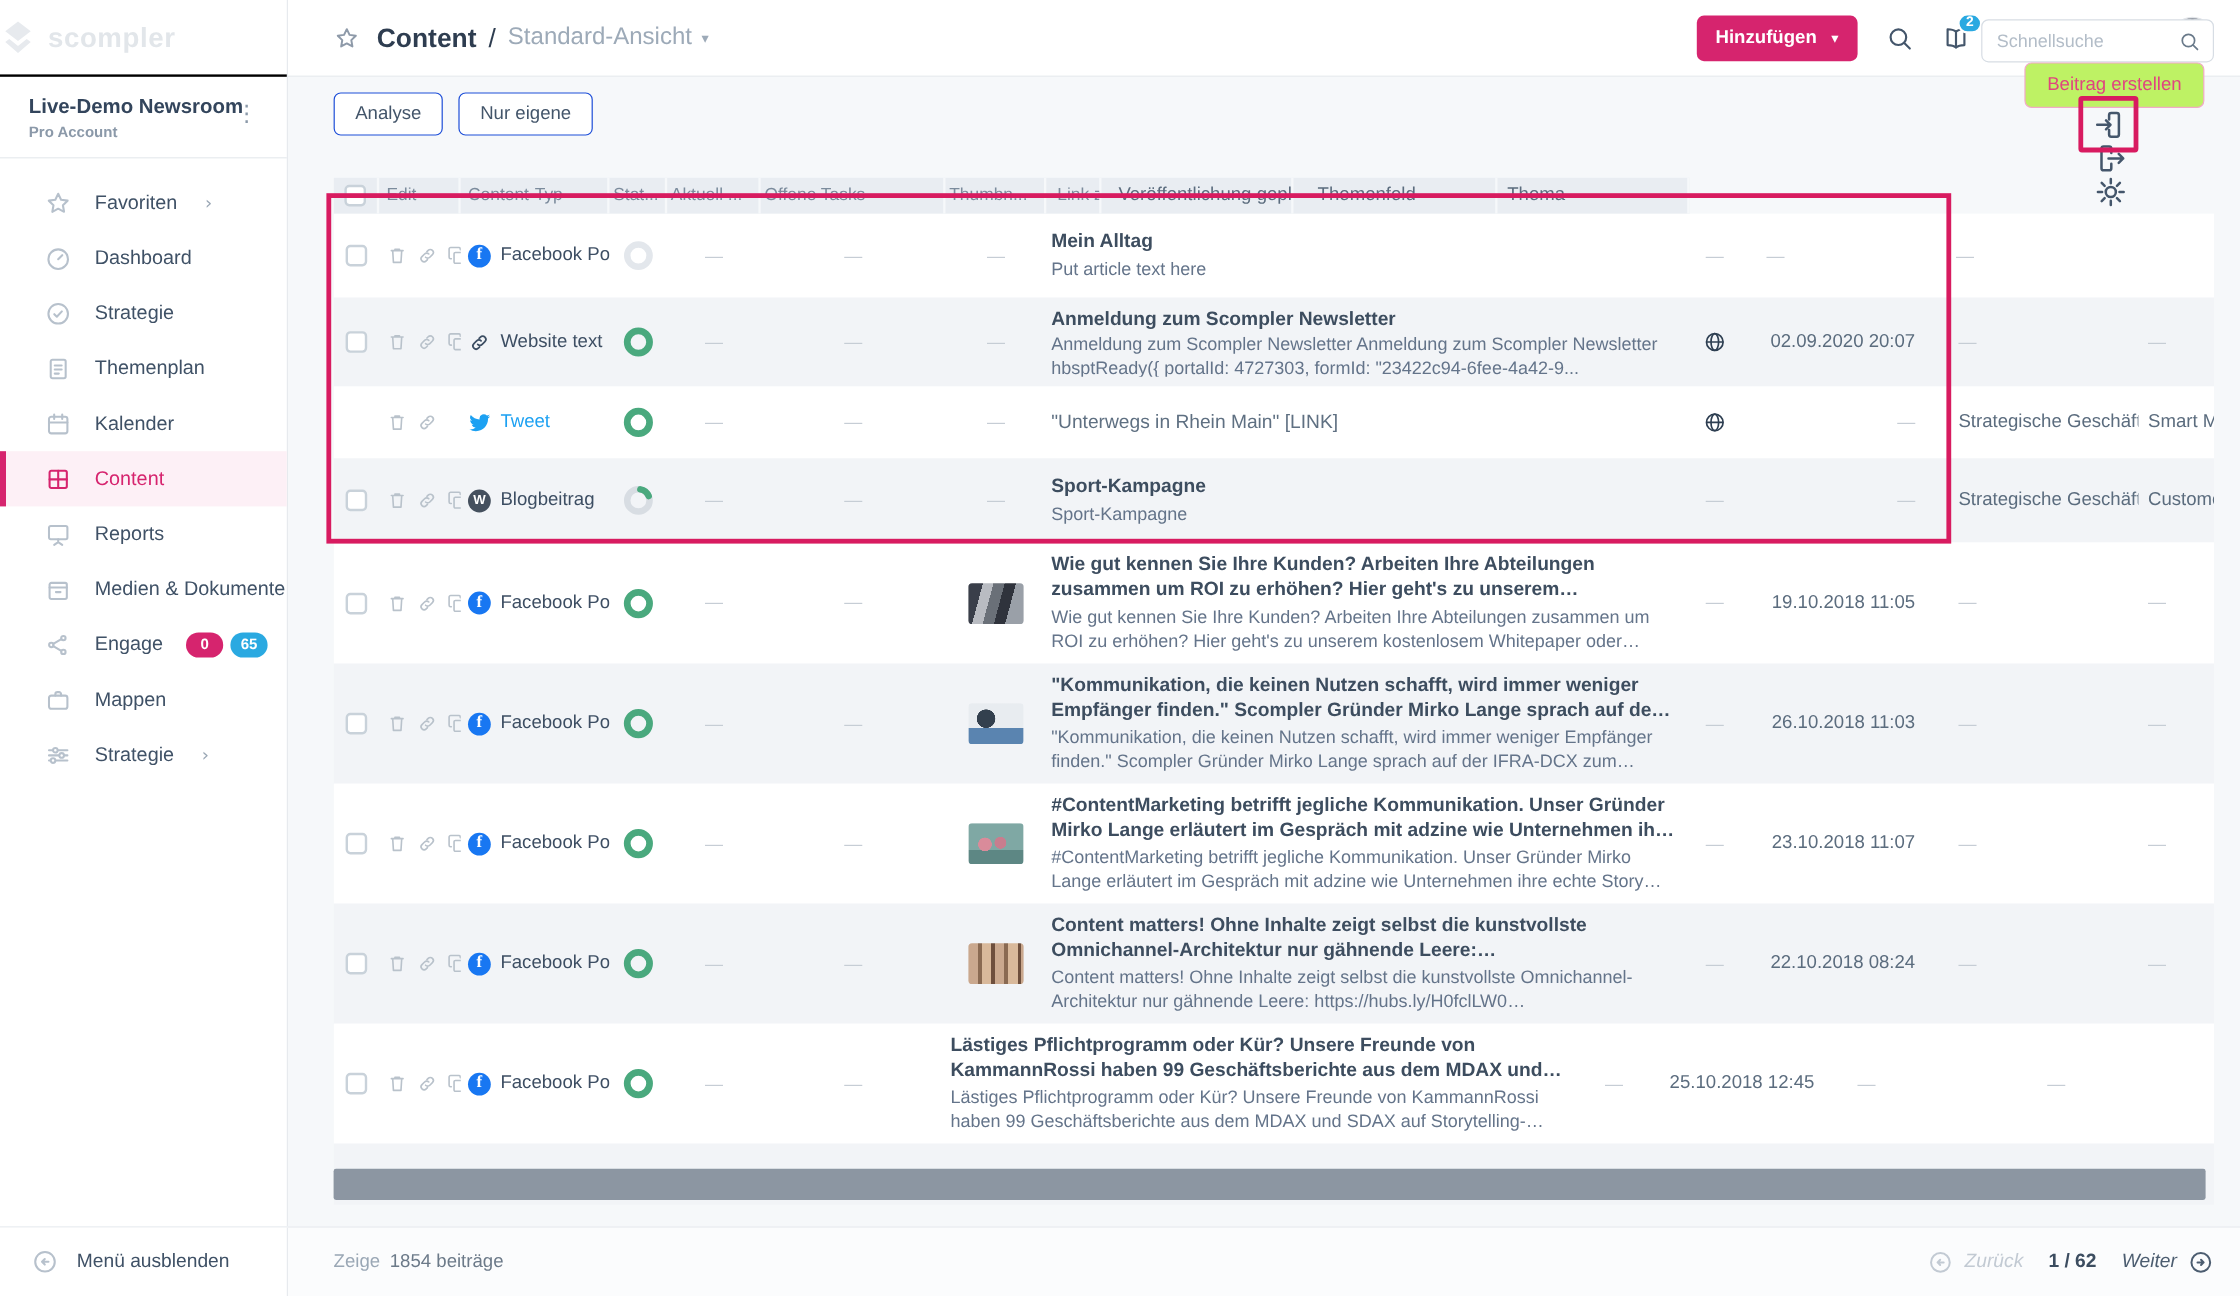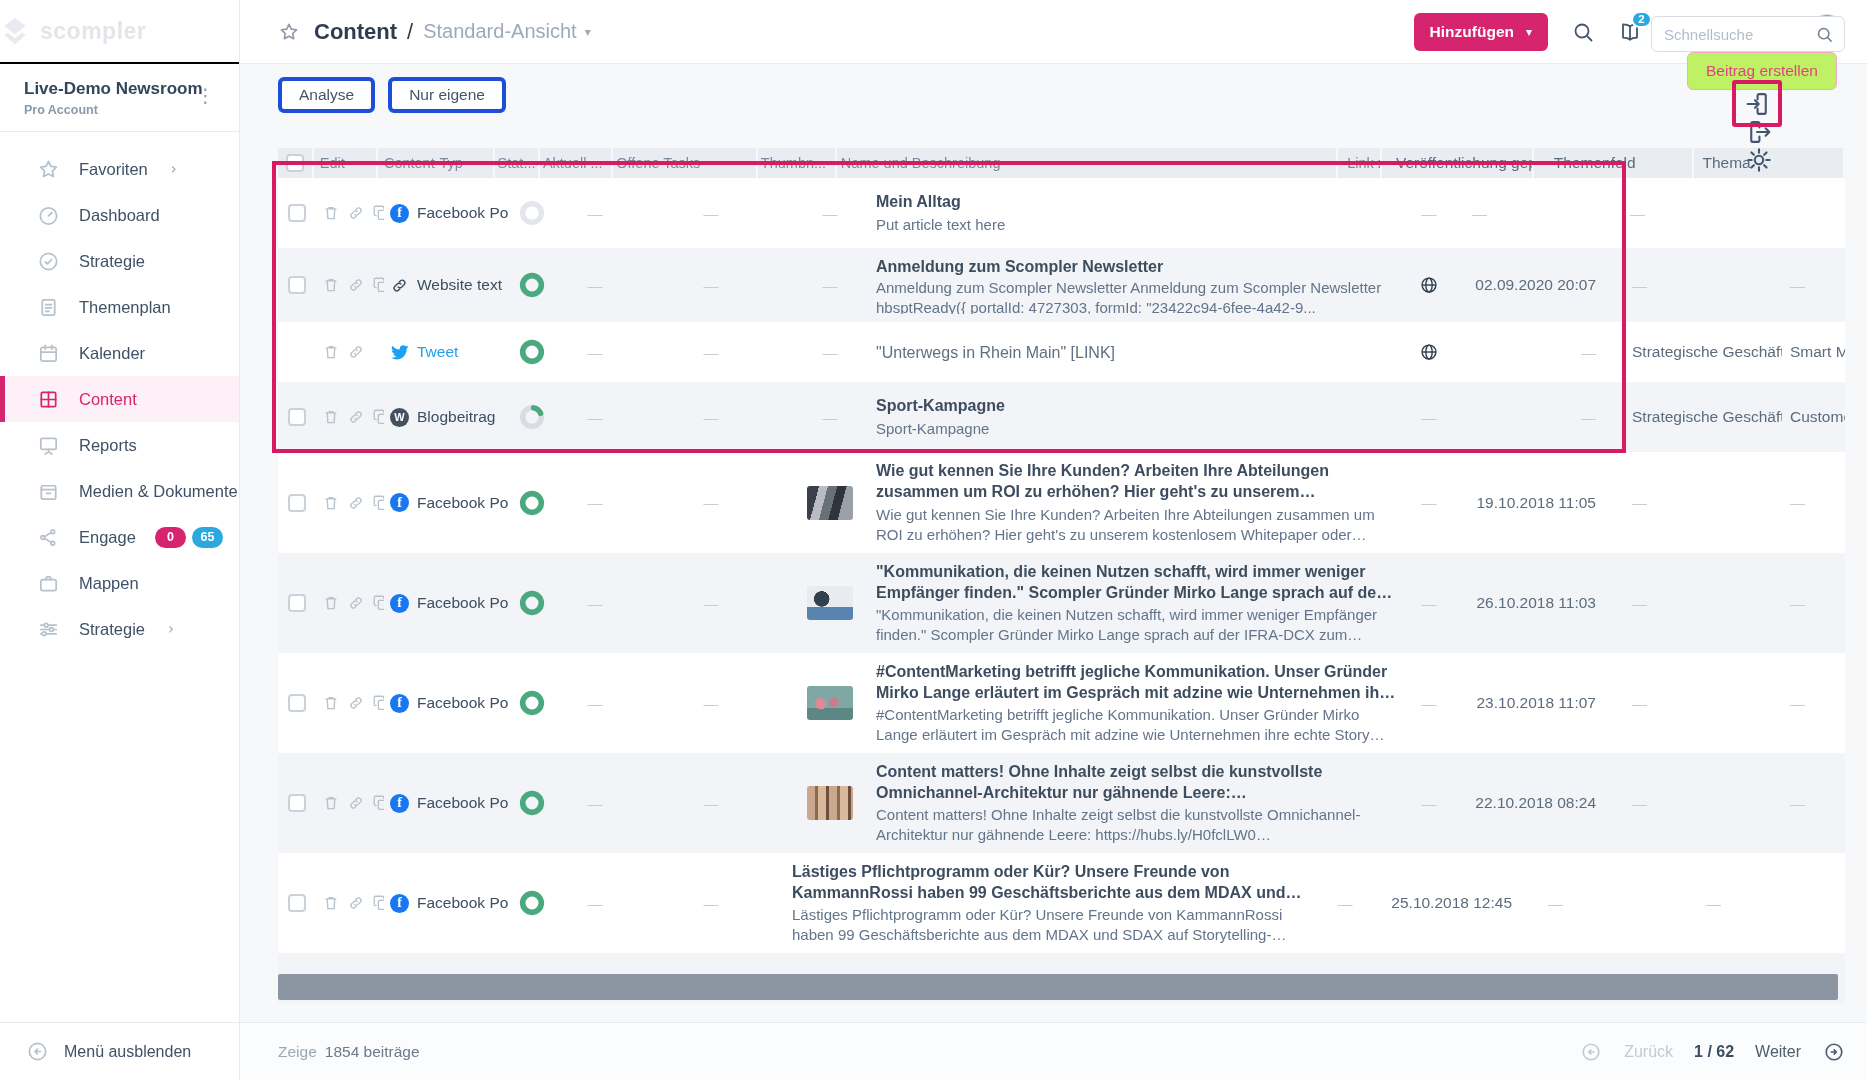--- a/index.html
+++ b/index.html
@@ -49,21 +49,21 @@
   .intercom svg { width:27px; height:27px; }
   .avatar { width:36px; height:36px; border-radius:50%; cursor:pointer; border:1px solid #e2e5e9;
     background:
       radial-gradient(circle at 50% 40%, #c99f85 0 19%, transparent 20%),
       radial-gradient(circle at 50% 32%, #2e2a2e 0 33%, transparent 34%),
       linear-gradient(180deg,#9aa0a9 0 60%, #30343c 60%);
   }
 
   
   .toolbar { position:absolute; left:278px; right:22px; top:76px; height:38px; display:flex; align-items:center; z-index:4; }
-  .btn-ghost { background:#fff; border:4px solid #1d4ed8; border-radius:6px; height:36px; padding:0 17px; font-size:15.5px; color:#43556a; font-family:inherit; margin-right:13px; cursor:pointer; }
+  .btn-ghost { background:#fff; border:1px solid #1d4ed8; border-radius:6px; height:36px; padding:0 17px; font-size:15.5px; color:#43556a; font-family:inherit; margin-right:13px; cursor:pointer; }
   .toolbar-right { margin-left:auto; display:flex; align-items:center;flex-direction:column; }
   .search-box { width:194px; height:36px; background:#fff; border:1px solid #d7dde4; border-radius:6px; display:flex; align-items:center; padding:0 10px 0 12px; }
   .search-box input { border:none; outline:none; flex:1; min-width:0; font-size:15px; font-family:inherit; color:#43556a; background:transparent; }
   .search-box input::placeholder { color:#b3bdc8; }
   .search-box .sicon { color:#6a7a8a; width:19px; height:19px; flex:none; }
   .search-box .sicon svg { width:19px; height:19px; }
   .btn-outline-pink { background:#bef264; border:1px solid #f2aac6; color:#e0447f; border-radius:6px; height:38px; padding:0 18px; font-size:15.5px; font-family:inherit; margin-left:28px; cursor:pointer; }
   .tbicon { color:#44566b; width:28px; height:28px; cursor:pointer; }
   .tbicon svg { width:28px; height:28px; }
   .import-wrap { position:relative; margin-left:17px; }
@@ -126,21 +126,21 @@
   
   .footer { position:absolute; left:0; right:0; top:1022px; height:58px; background:#fbfcfd; border-top:1px solid #e7eaee; z-index:6; }
   .footer-side { position:absolute; left:0; top:0; width:240px; height:100%; background:#fff; border-right:1px solid #e7eaee; display:flex; align-items:center; padding-left:26px; gap:15px; cursor:pointer; }
   .footer-side .cicon { width:23px; height:23px; color:#b7c1cc; }
   .footer-side .cicon svg { width:23px; height:23px; }
   .collapse-label { font-size:16px; color:#3f5166; }
   .footer-main { position:absolute; left:240px; right:0; top:0; height:100%; display:flex; align-items:center; padding:0 22px 0 38px; }
   .showing { font-size:15.5px; color:#9aa7b5; }
   .showing b { font-weight:400; color:#6c7a89; margin-left:8px; }
   .pagination { margin-left:auto; display:flex; align-items:center; gap:21px; }
-  .pg { display:flex; align-items:center; gap:22px; cursor:pointer; font-size:16px; }
+  .pg { display:flex; align-items:center; gap:9px; cursor:pointer; font-size:16px;font-style:italic; }
   .pg .cicon { width:22px; height:22px; } .pg .cicon svg { width:22px; height:22px; }
   .pg-back { color:#c2cad3; }
   .pg-num { color:#3c4d60; font-weight:600; font-size:16px; }
   .pg-next { color:#4c5d70; }
 
   
   .ann-rows { position:absolute; left:272px; top:161px; width:1354px; height:292px; border:4px solid #d81b60; z-index:50; pointer-events:none; }
   .ann-import { position:absolute; left:-11px; top:-10px; right:-11px; bottom:-9px; border:4px solid #d81b60; border-radius:3px; z-index:50; pointer-events:none; }
 </style>
 </head>
@@ -366,21 +366,20 @@
     <div class="thead">
       <div class="th c-check">
           <span class="checkbox"></span>
         </div>
       <div class="th c-edit">Edit</div>
       <div class="th c-type">Content-Typ</div>
       <div class="th c-status">Stat...</div>
       <div class="th c-aktuell">Aktuell ...</div>
       <div class="th c-tasks">Offene Tasks</div>
       <div class="th c-thumb">Thumbn...</div>
-      <div class="th c-name">Name und Beschreibung</div>
       <div class="th c-link">Link z...</div>
       <div class="th c-date">Veröffentlichung gepl...</div>
       <div class="th c-tf">Themenfeld</div>
       <div class="th c-th2">Thema</div>
     </div>
     <div id="tbody">
         <div class="row" style="height: 70px;">
           <div class="c c-check">
             <span class="checkbox"></span>
           </div>

